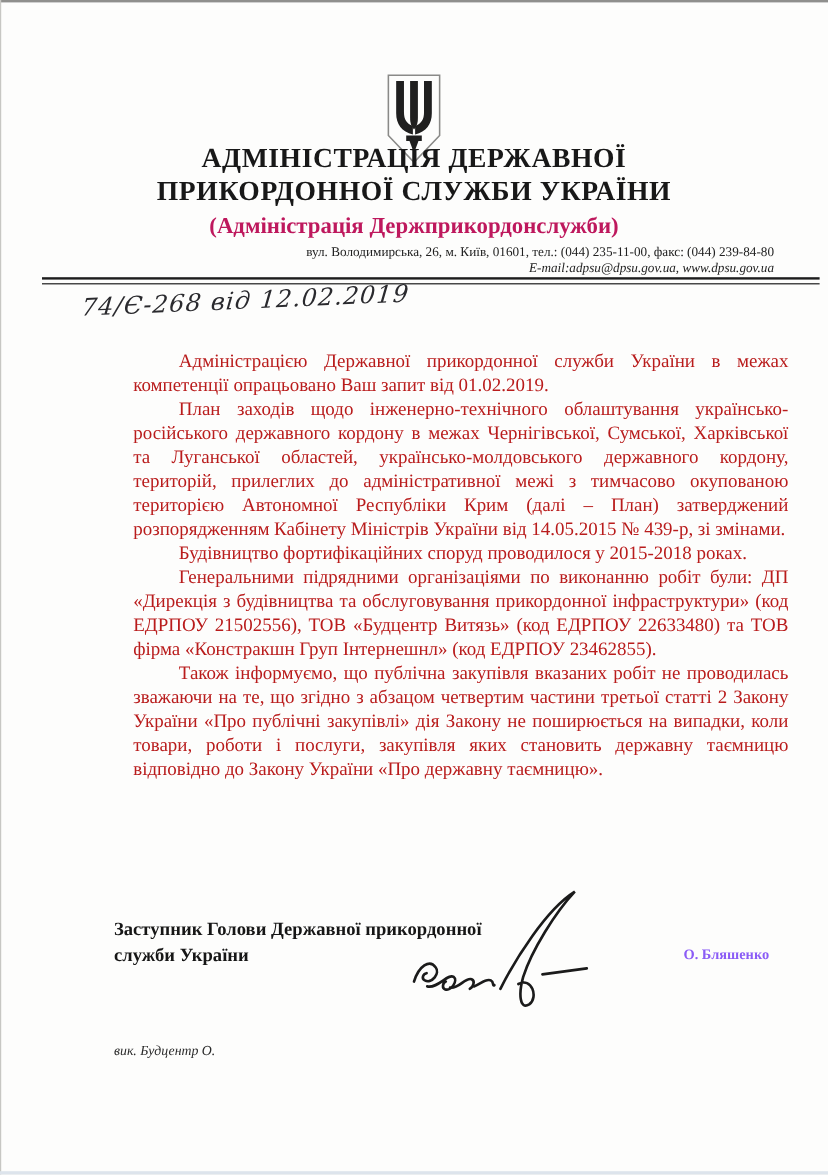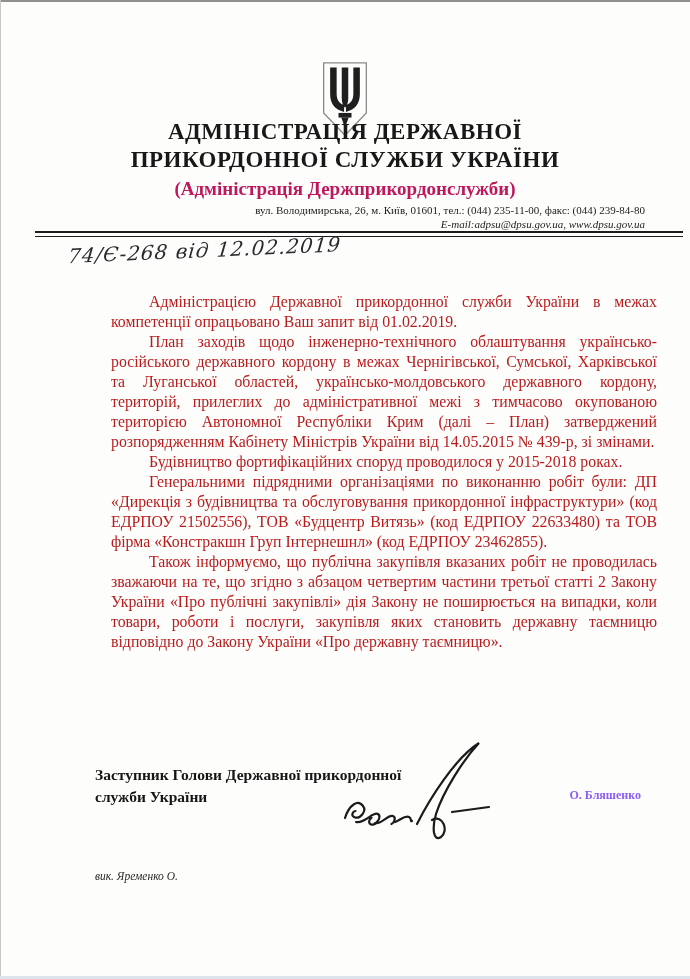--- a/index.html
+++ b/index.html
@@ -128,15 +128,15 @@
         <path d="M36 85 c7 1.5 13 -9 18 -7 c3.5 1.5 1 7 -1.5 8"></path>
         <path d="M56 84 c5.5 -2 10 -7 14 -5 c3 1.5 1 5 3 4"></path>
         <path d="M78 86 C 90 62, 116 20, 140 5 C 124 22, 104 54, 97 76 C 93 90, 94 104, 102 99 C 110 93, 104 76, 93 82"></path>
         <path d="M113 74 L 150 69"></path>
       </svg>
     </div>
     <div class="sign-name">О. Бляшенко</div>
   </div>
 
   <div class="footer">
-    <div>вик. Яременко О.</div>
+    <div>вик. Будцентр О.</div>
   </div>
 </div>
 
 </body></html>

